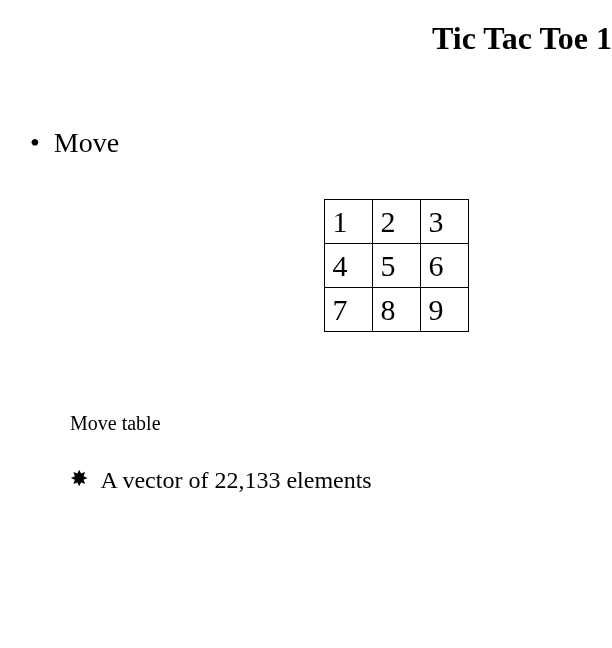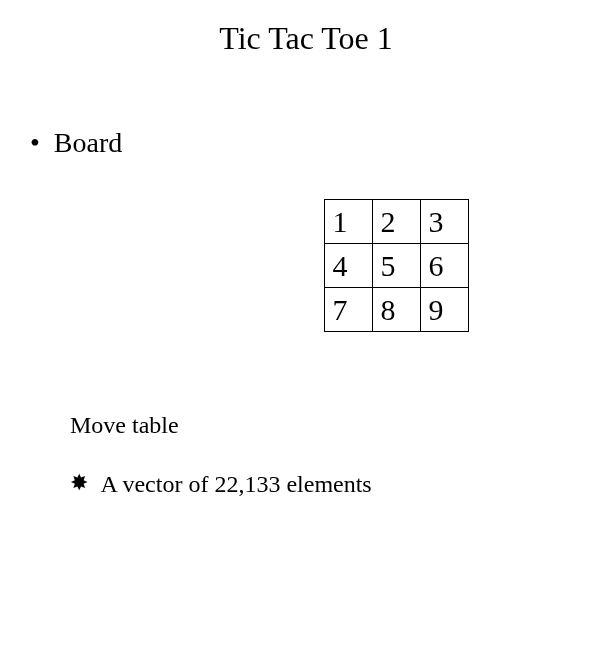--- a/index.html
+++ b/index.html
@@ -9,23 +9,23 @@
     }
     body {
       width: 612px;
       height: 648px;
       background: #ffffff;
       font-family: "Times New Roman", Times, serif;
       color: #000000;
       position: relative;
     }
     .title {
-      text-align: center;
+      text-align: right;
       font-size: 32px;
-      font-weight: normal;
+      font-weight: bold;
       padding-top: 20px;
       padding-bottom: 10px;
     }
     .content {
       padding-left: 30px;
       padding-top: 60px;
     }
     .bullet-row {
       display: flex;
       align-items: center;
@@ -55,21 +55,21 @@
       height: 44px;
       font-size: 30px;
       text-align: left;
       padding-left: 8px;
       vertical-align: middle;
     }
     .sub-section {
       padding-left: 40px;
     }
     .sub-heading {
-      font-size: 24px;
+      font-size: 20px;
       margin-bottom: 30px;
     }
     .sub-bullet-row {
       display: flex;
       align-items: flex-start;
       font-size: 24px;
       max-width: 320px;
     }
     .sun-icon {
       font-size: 22px;
@@ -81,21 +81,21 @@
     }
   </style>
 </head>
 <body>
 
 <div class="title">Tic Tac Toe 1</div>
 
 <div class="content">
   <div class="bullet-row">
     <span class="bullet-dot">•</span>
-    <span class="bullet-text">Board</span>
+    <span class="bullet-text">Move</span>
   </div>
 
   <div class="board-container">
     <table class="board">
       <tbody>
           <tr>
         <td>1</td>
         <td>2</td>
         <td>3</td>
       </tr>

